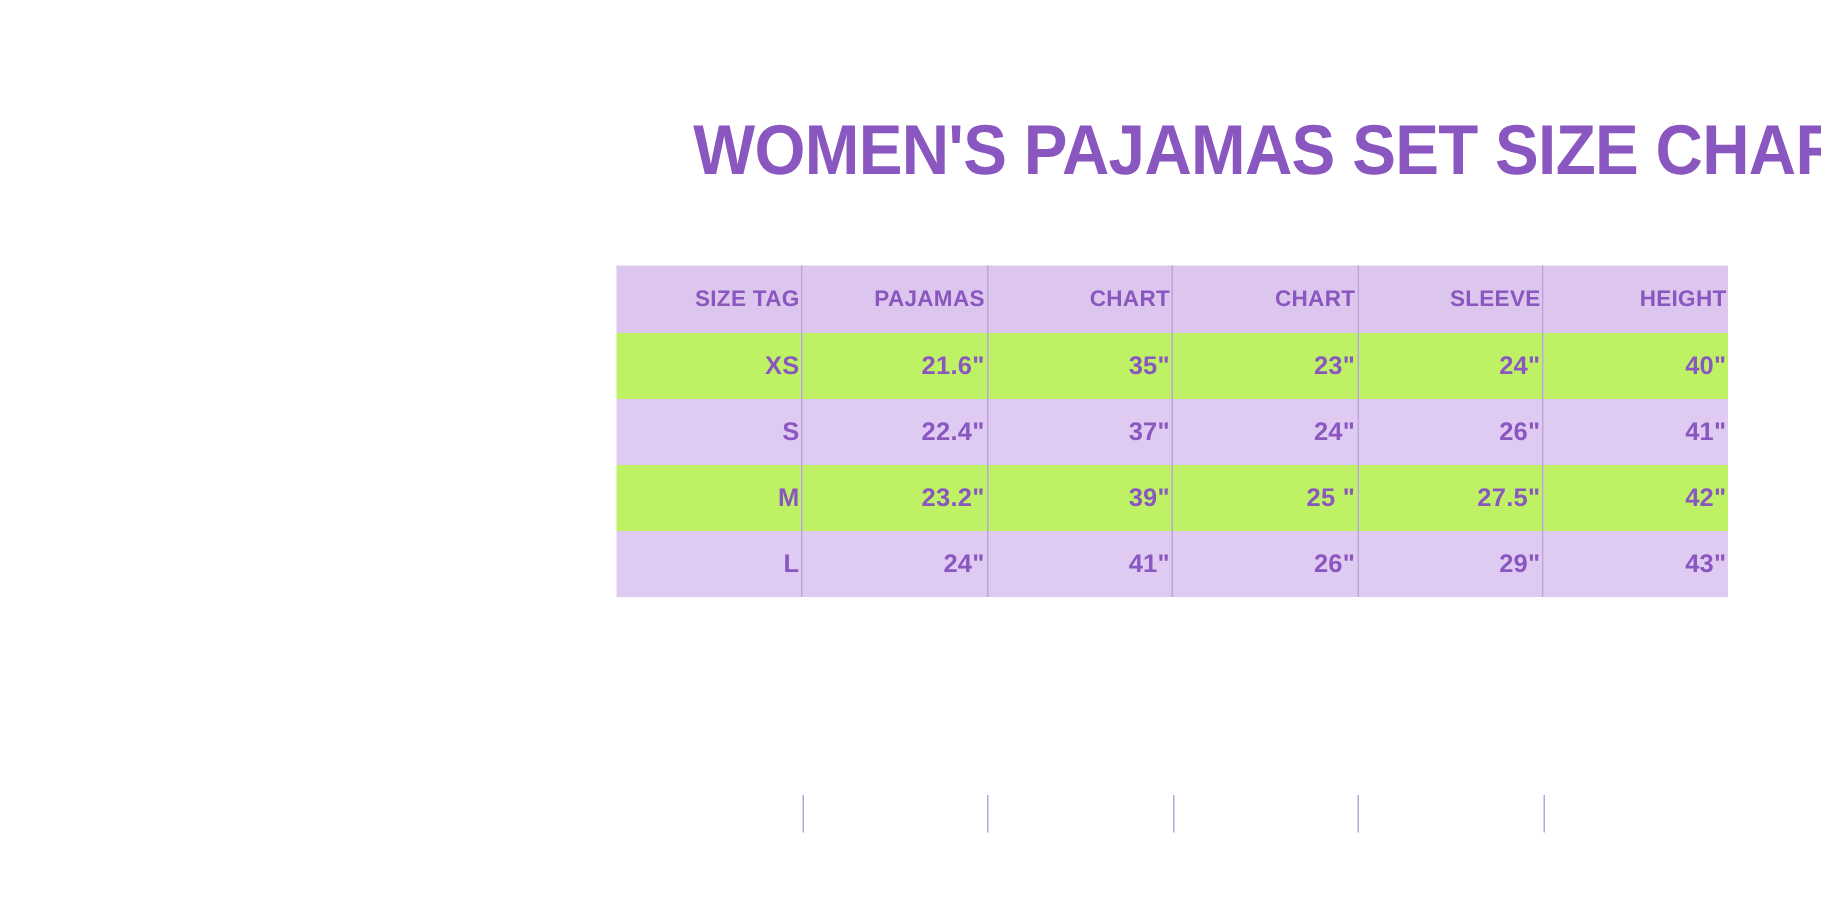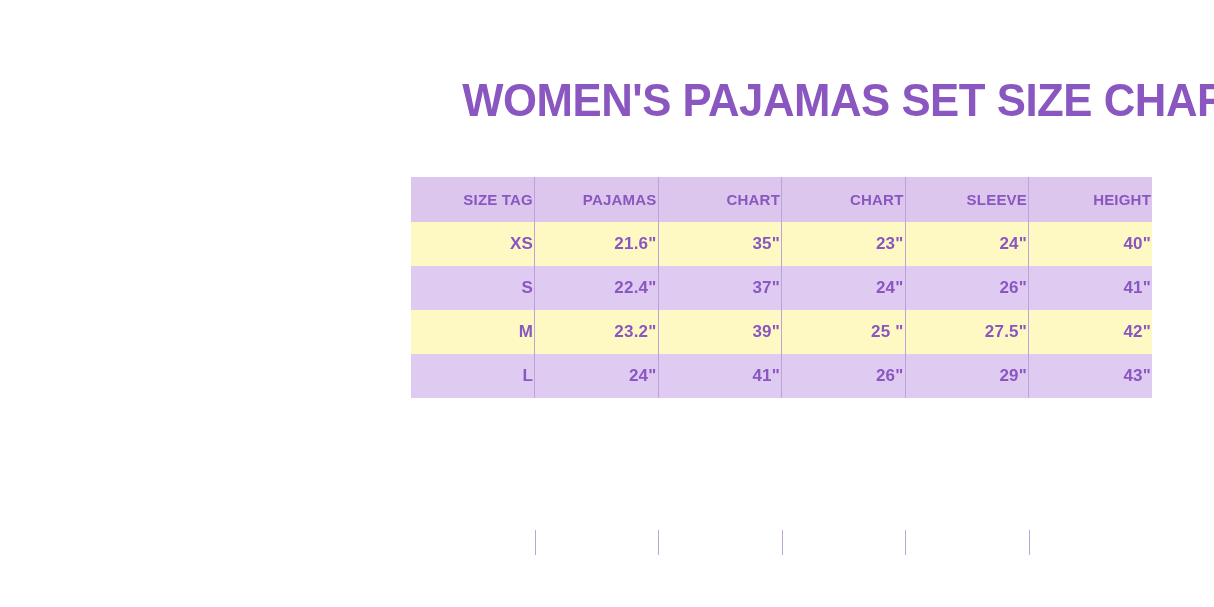--- a/index.html
+++ b/index.html
@@ -66,21 +66,21 @@
   table.size-table thead th {
     height: 43px;
     font-size: 15px;
     letter-spacing: 0.2px;
     background: #dcc6ee;
   }
   table.size-table tbody td {
     height: 42px;
     font-size: 17px;
     letter-spacing: 0.2px;
-    background: #fef9c3;
+    background: #bef264;
   }
   table.size-table tbody tr.striped td {
     background: #dfcbf2;
   }
   
   .divider-tail {
     position: absolute;
     left: 0;
     top: 0;
     width: 741px;

